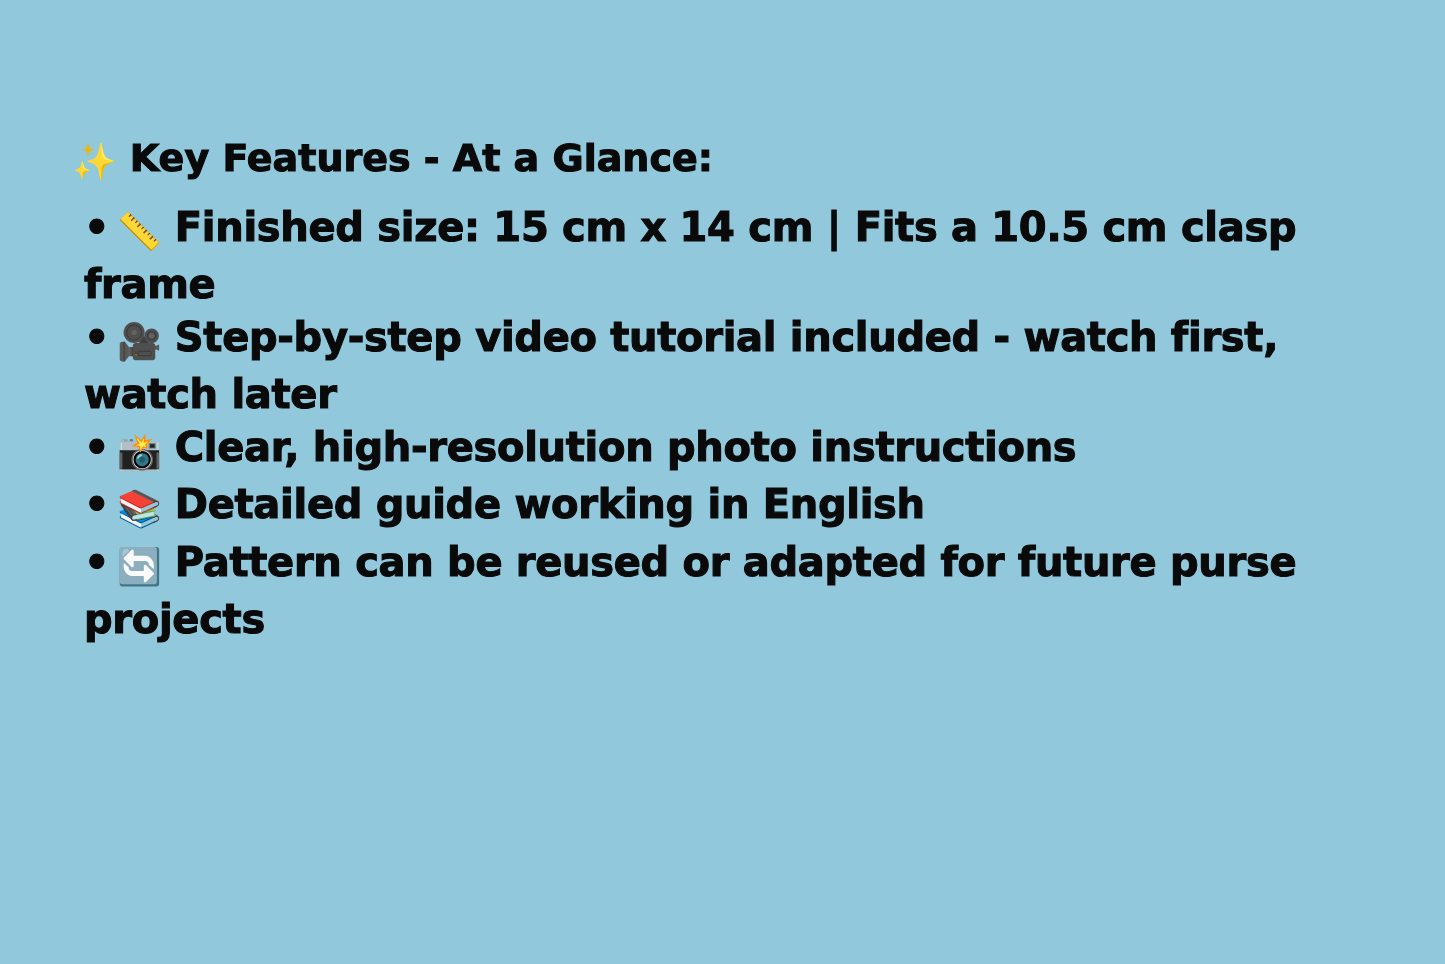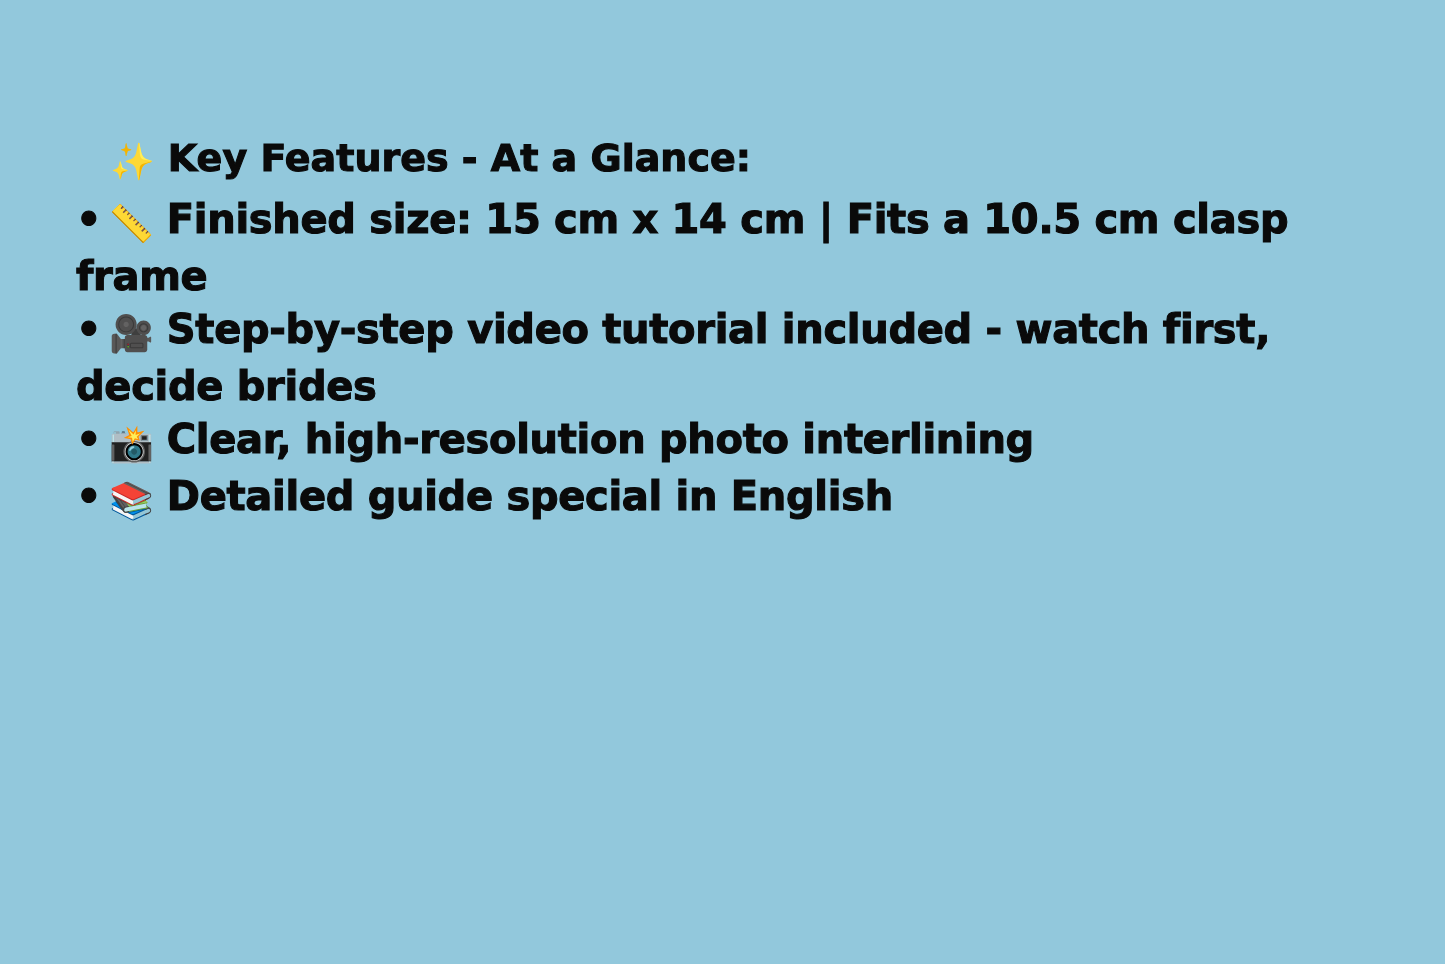--- a/index.html
+++ b/index.html
@@ -15,38 +15,37 @@
   }
   .page {
     position: relative;
     width: 1445px;
     height: 964px;
     box-sizing: border-box;
     padding: 132px 40px 0 72px;
   }
   .feature-list {
     list-style: none;
-    margin: 4px;
+    margin: 12px;
     padding: 0;
   }
   .line {
     display: block;
     color: #0a0a0a;
     font-family: "DejaVu Sans", sans-serif;
     font-weight: 700;
     font-size: 40px;
     line-height: 52.5px;
     letter-spacing: -0.3px;
     -webkit-text-stroke: 1.1px #0a0a0a;
     white-space: normal;
   }
   .heading {
     font-size: 38px;
     letter-spacing: 0px;
-    margin-left: 38px;
   }
   .emoji {
     font-family: "DejaVu Sans", sans-serif;
     font-weight: 400;
     -webkit-text-stroke: 0;
     font-size: 36px;
     display: inline-block;
     vertical-align: -3px;
   }
   .bullet {
@@ -71,28 +70,31 @@
   </div>
 
   <ul class="feature-list">
 
     <li class="line">
       <span class="bullet">•</span><span class="gap-sm"></span><span class="emoji">📏</span><span class="gap"></span><span>Finished size: 15 cm x 14 cm | Fits a 10.5 cm clasp frame</span>
     </li>
 
 
     <li class="line">
-      <span class="bullet">•</span><span class="gap-sm"></span><span class="emoji">🎥</span><span class="gap"></span><span>Step-by-step video tutorial included - watch first, decide brides</span>
+      <span class="bullet">•</span><span class="gap-sm"></span><span class="emoji">🎥</span><span class="gap"></span><span>Step-by-step video tutorial included - watch first, watch later</span>
     </li>
 
     <li class="line">
-      <span class="bullet">•</span><span class="gap-sm"></span><span class="emoji">📸</span><span class="gap"></span><span>Clear, high-resolution photo interlining</span>
+      <span class="bullet">•</span><span class="gap-sm"></span><span class="emoji">📸</span><span class="gap"></span><span>Clear, high-resolution photo instructions</span>
     </li>
 
     <li class="line">
-      <span class="bullet">•</span><span class="gap-sm"></span><span class="emoji">📚</span><span class="gap"></span><span>Detailed guide special in English</span>
+      <span class="bullet">•</span><span class="gap-sm"></span><span class="emoji">📚</span><span class="gap"></span><span>Detailed guide working in English</span>
     </li>
 
 
 
+    <li class="line">
+      <span class="bullet">•</span><span class="gap-sm"></span><span class="emoji">🔄</span><span class="gap"></span><span>Pattern can be reused or adapted for future purse projects</span>
+    </li>
 
   </ul>
 </div>
 
 </body></html>

